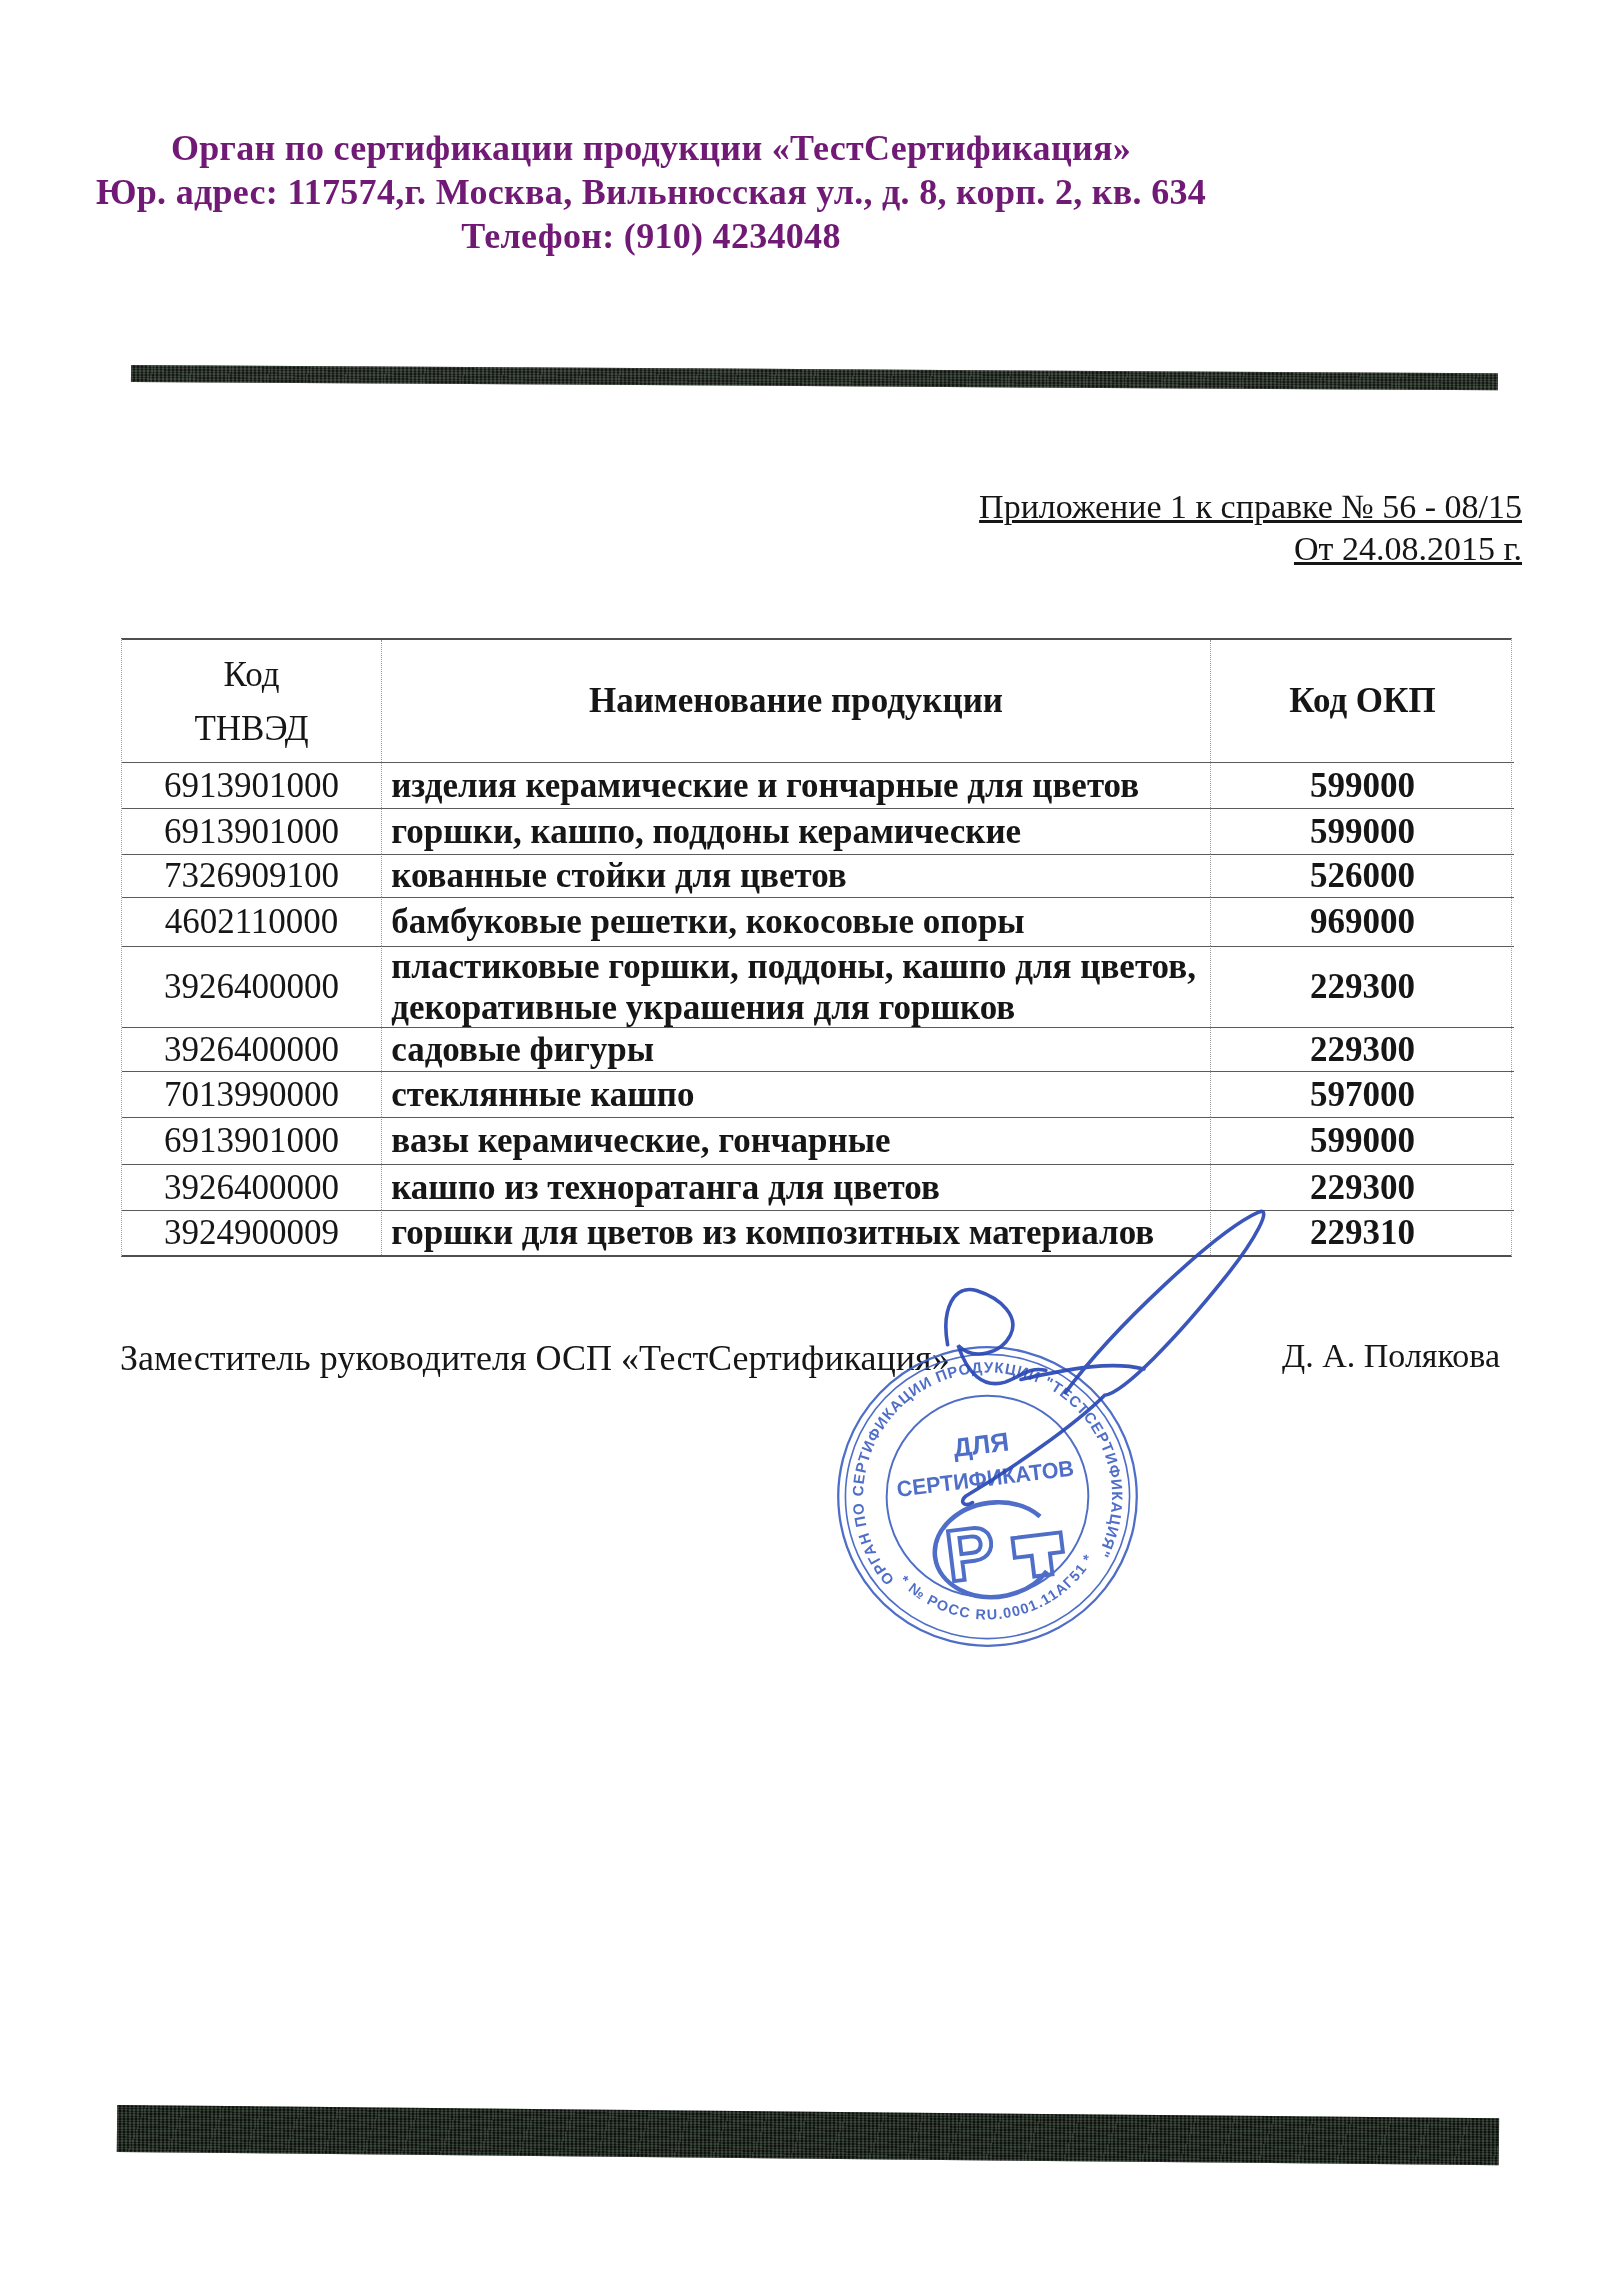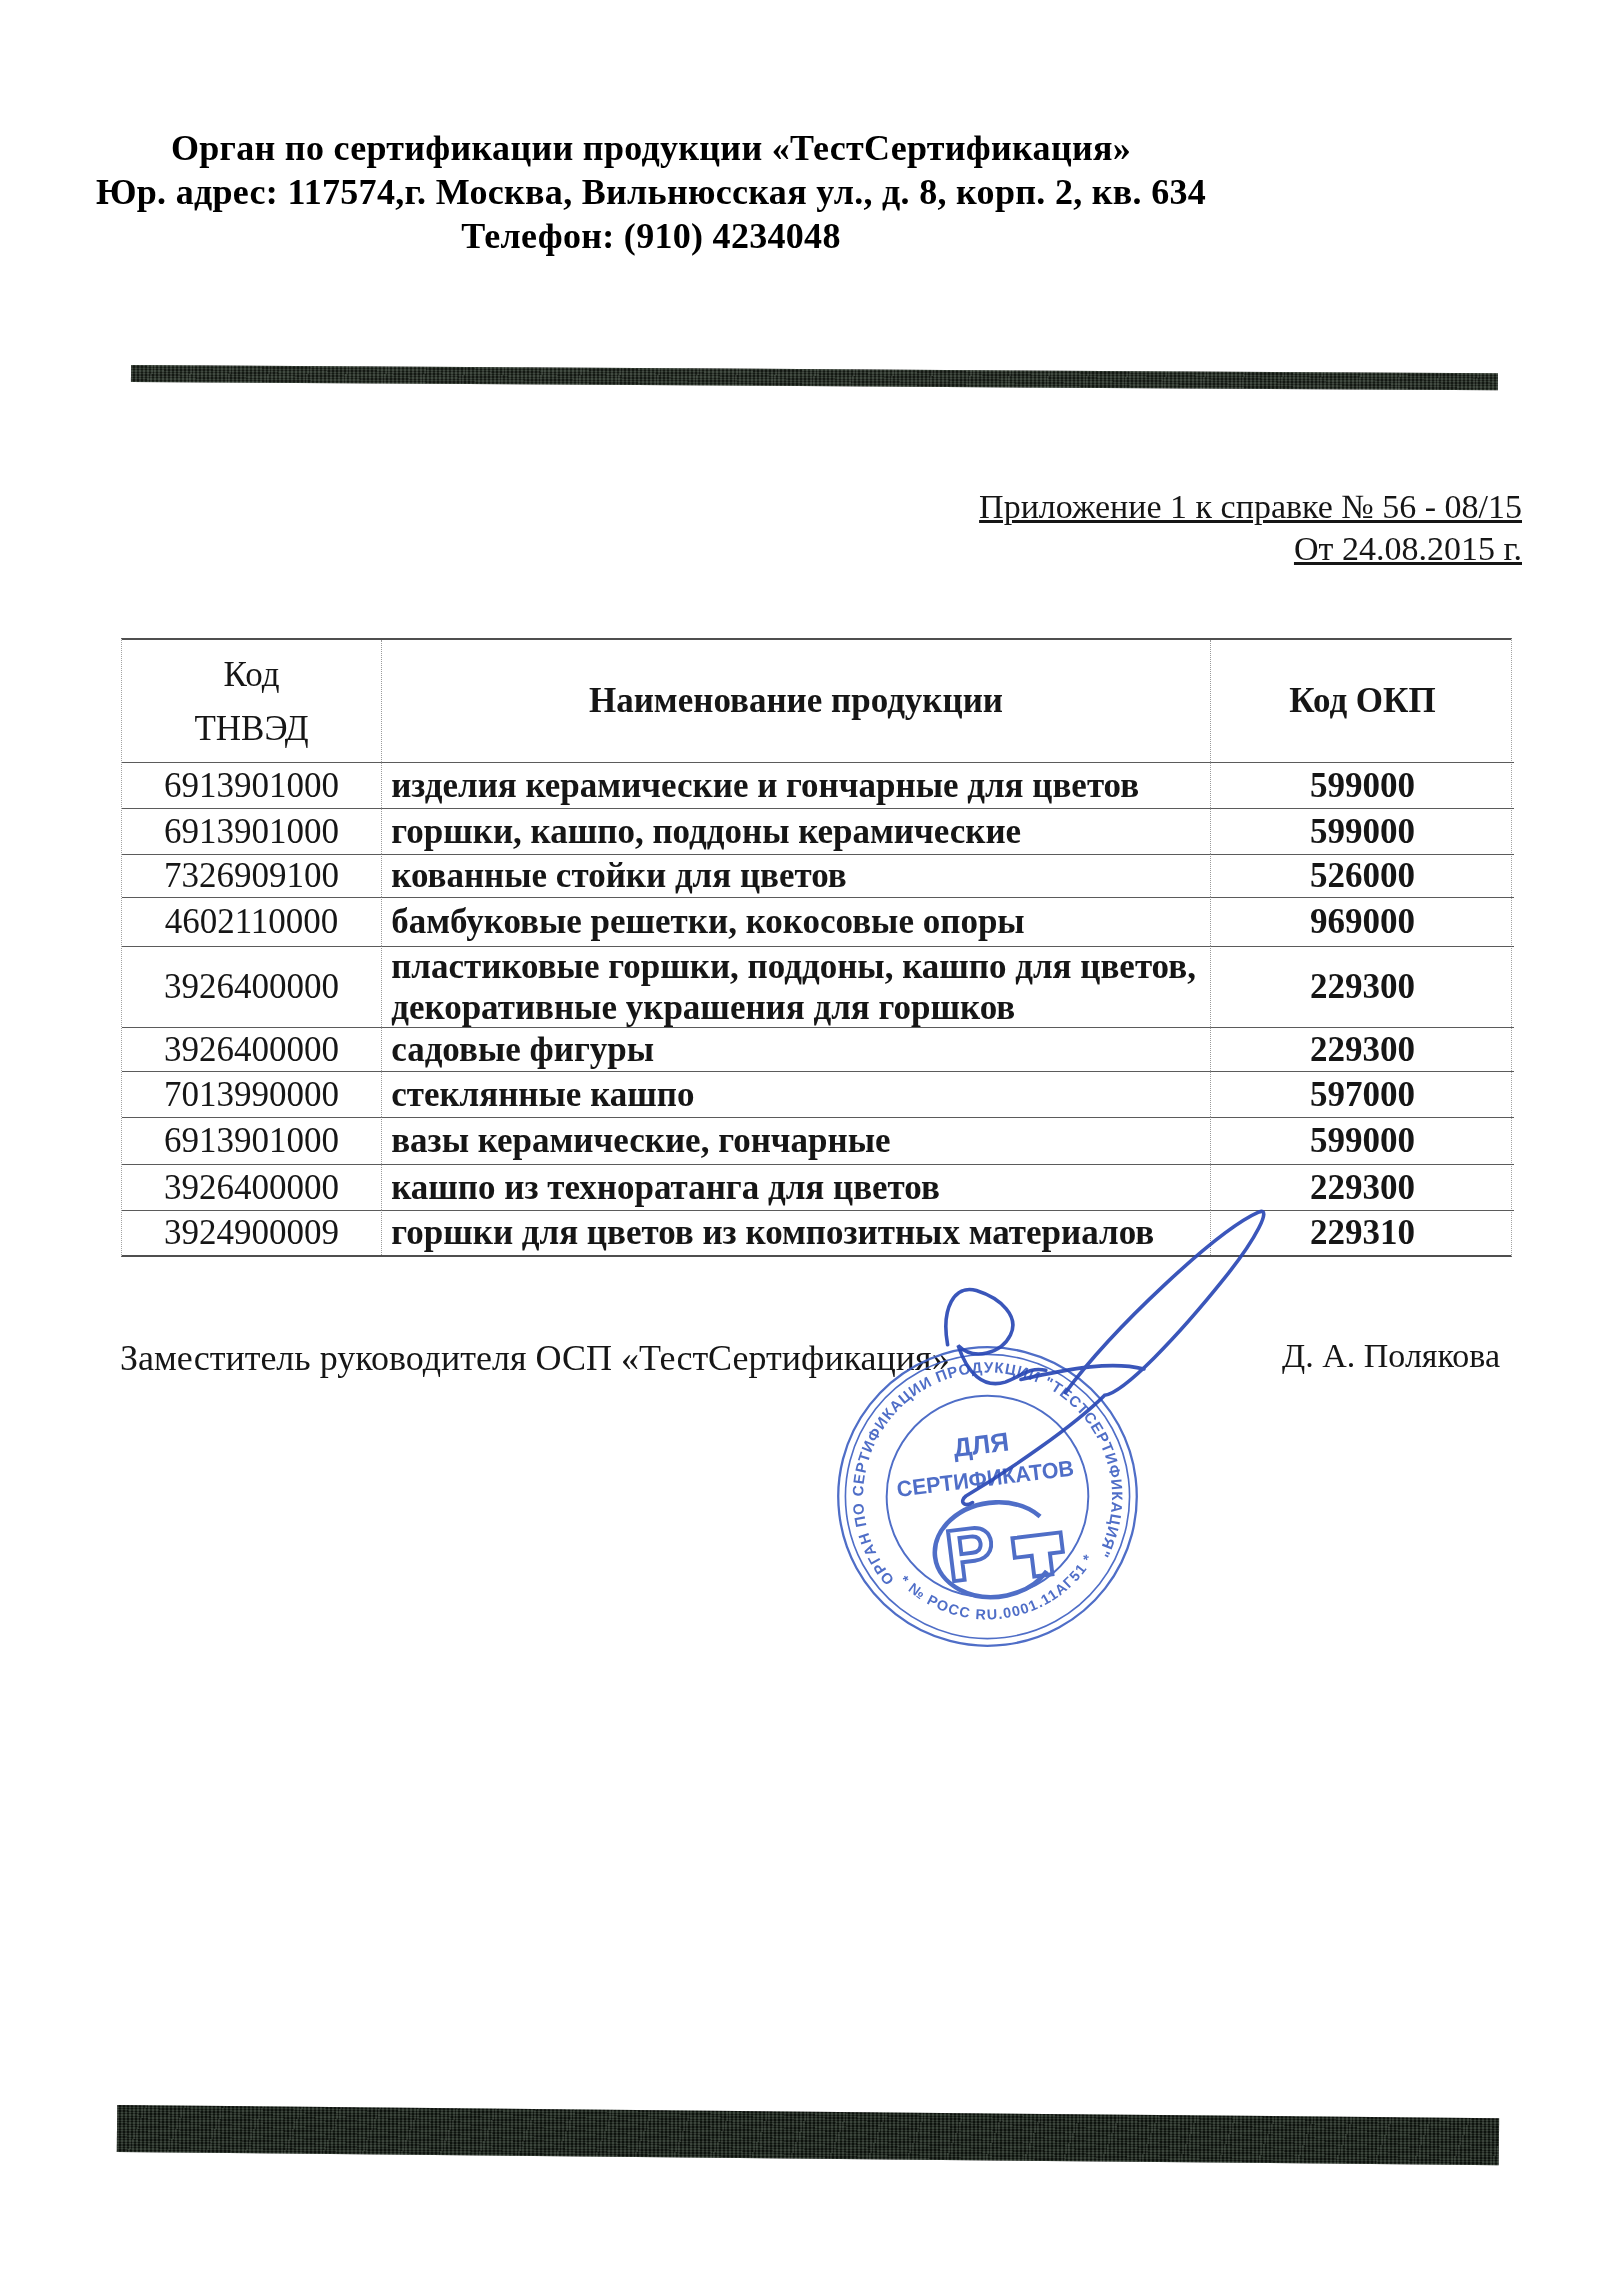--- a/index.html
+++ b/index.html
@@ -16,21 +16,21 @@
 
   
   .doc-header {
     position: absolute;
     top: 126px; left: 0;
     width: 1302px;
     text-align: center;
     font-weight: bold;
     font-size: 36px;
     line-height: 44px;
-    color: #000000;
+    color: #701a75;
     letter-spacing: 0.3px;
   }
 
   
   .bar {
     position: absolute;
     background:
       repeating-linear-gradient(90deg, rgba(255,255,255,0.10) 0 2px, rgba(0,0,0,0.18) 2px 3.9px),
       repeating-linear-gradient(0deg, rgba(90,110,90,0.25) 0 1.3px, rgba(0,0,0,0.2) 1.3px 2.6px),
       #1d241c;

